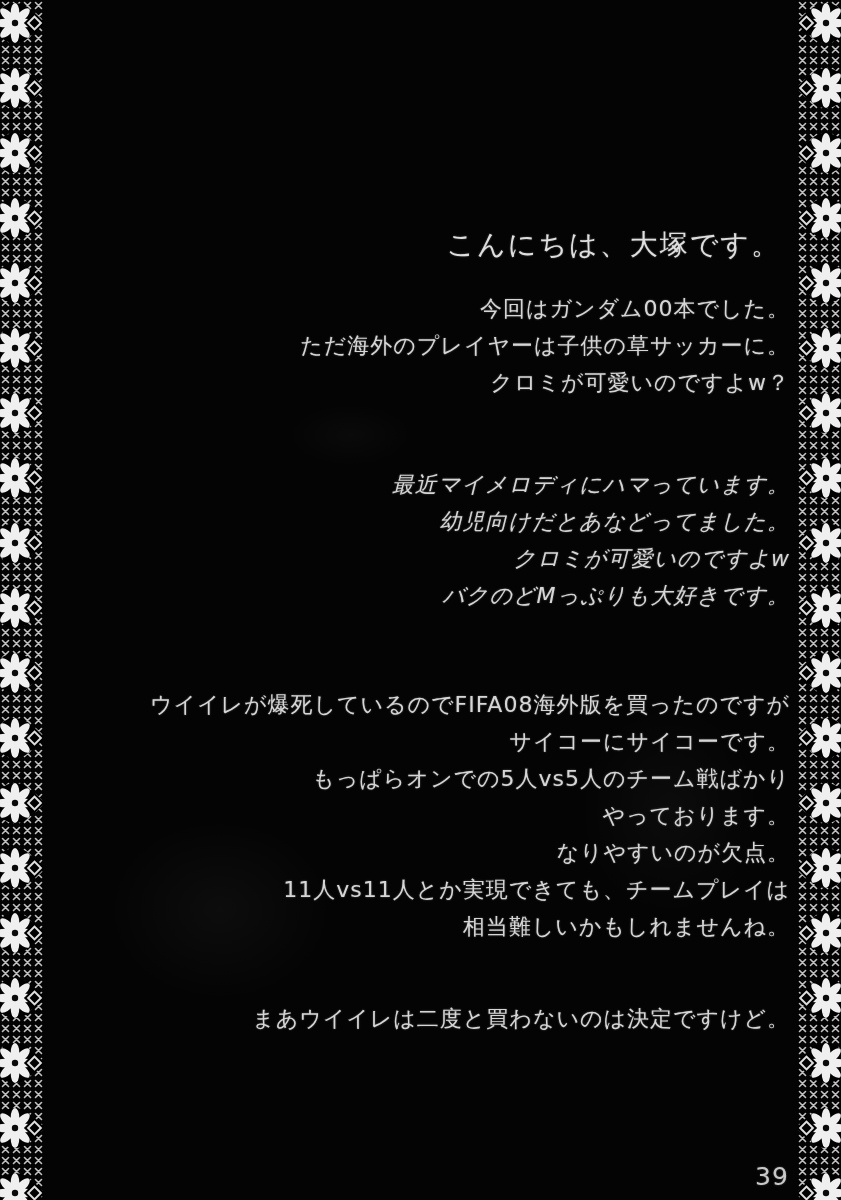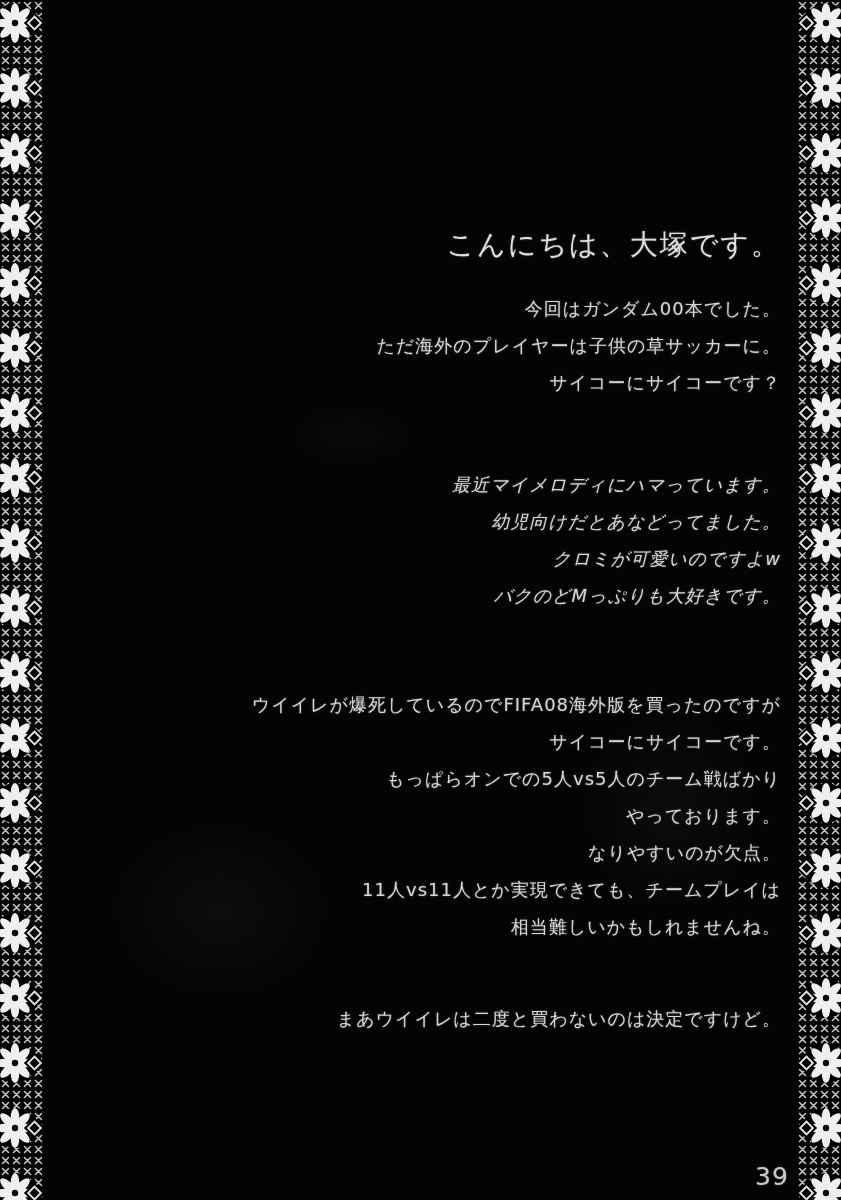--- a/index.html
+++ b/index.html
@@ -52,23 +52,23 @@
     position: absolute;
     left: 0;
     width: 100%;
     top: 226px;
     font-size: 28px;
     letter-spacing: 2px;
     color: #dedede;
   }
   .para {
     position: absolute;
-    left: 0;
+    left: 9px;
     width: 100%;
-    font-size: 18px;
+    font-size: 22px;
     line-height: 37px;
     letter-spacing: 1px;
   }
   .para.p1 { top: 290px; }
   .para.p2 { top: 466px; font-style: italic; }
   .para.p3 { top: 676px; margin-top: 10px; }
   .para.p4 { top: 1000px; }
   .page-number {
     position: absolute;
     left: 742px;
@@ -125,21 +125,21 @@
   <div class="smudge s2"></div>
   <div class="smudge s3"></div>
 
   <div class="text-layer">
 
     <div class="title">こんにちは、大塚です。</div>
 
     <div class="para p1">
       <div>今回はガンダム00本でした。</div>
       <div>ただ海外のプレイヤーは子供の草サッカーに。</div>
-      <div>サイコーにサイコーです？</div>
+      <div>クロミが可愛いのですよw？</div>
     </div>
 
     <div class="para p2">
       <div>最近マイメロディにハマっています。</div>
       <div>幼児向けだとあなどってました。</div>
       <div>クロミが可愛いのですよw</div>
       <div>バクのどMっぷりも大好きです。</div>
     </div>
 
     <div class="para p3">

